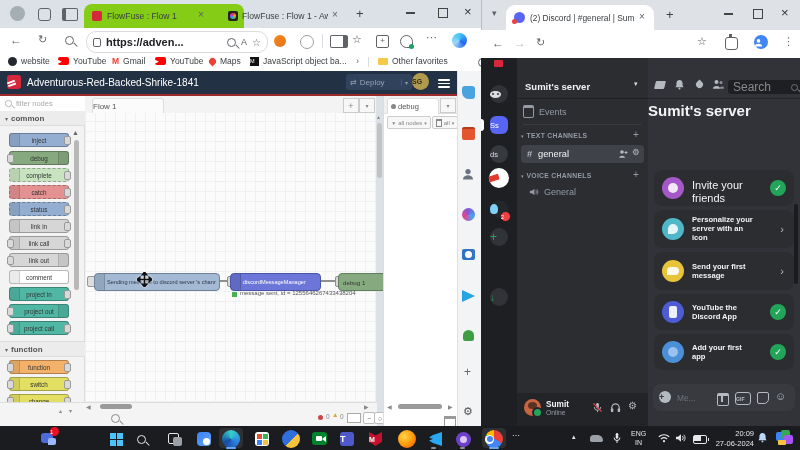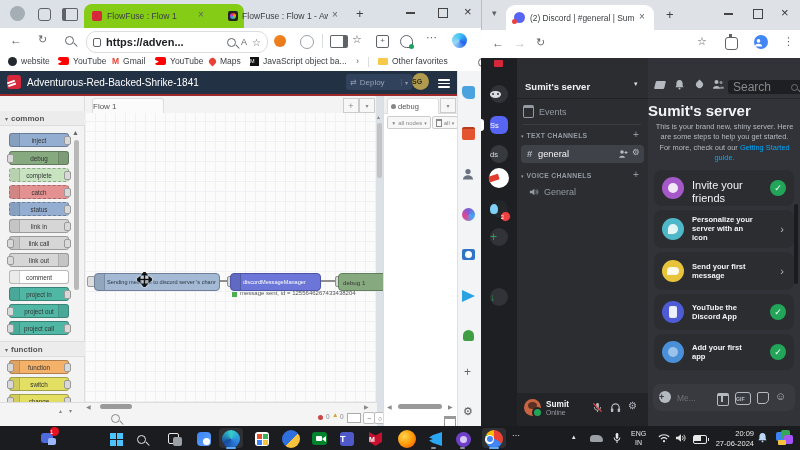--- a/index.html
+++ b/index.html
@@ -140,20 +140,24 @@
   <span class="s cc r" style="left:412px;top:73px;width:17px;height:17px;background:#b09a4e;color:#2b2b1d;font-size:7px;font-weight:bold">SG</span>
   <span class="s" style="left:438px;top:77px">
       <span class="bar"></span>
       <span class="bar"></span>
       <span class="bar"></span>
     </span>
   <div class="s" style="left:0;top:94px;width:457px;height:2px;background:#9c2a2a"></div>
 
   
   <div class="s" style="left:0;top:96px;width:84px;height:306px;background:#f3f3f3;border-right:1px solid #ddd">
+    <div class="s fl" style="left:0;top:0;width:84px;height:15px;background:#fff;border-bottom:1px solid #e2e2e2;padding:0 4px;gap:3px">
+      <span class="mag" style="color:#aaa;transform:scale(.8)"></span>
+      <span style="font-size:7.5px;color:#aaa">filter nodes</span>
+    </div>
     <div class="s fl" style="left:0;top:15px;width:84px;height:14px;background:#ececec;border-bottom:1px solid #ddd;padding:0 5px;gap:3px">
       <span style="font-size:6px;color:#666">▾</span>
       <span style="font-size:8px;font-weight:bold;color:#555">common</span>
     </div>
     <div class="pnode" style="top:37px;background:#93aed0">
         <span class="strip"></span>
         <span>inject</span>
         <span class="pp pr"></span>
       </div>
     <div class="pnode" style="top:55px;background:#87a980">
@@ -479,21 +483,20 @@
           <circle cx="9" cy="3.4" r="1.5" fill="#8b9097"></circle>
           <path d="M7.4 9.8a2.8 2.3 0 0 1 4.4-1.8V9.8Z" fill="#8b9097"></path>
         </svg>
       </span>
     <div class="s fl" style="left:247px;top:22px;width:66px;height:14px;background:#1e1f22;border-radius:3px;padding:0 5px;justify-content:space-between">
       <span style="font-size:12px;color:#87898c">Search</span>
       <span class="mag" style="color:#87898c;transform:scale(.75)"></span>
     </div>
 
     <span class="s cc" style="left:167px;top:43px;width:152px;height:18px;font-size:15px;font-weight:bold;color:#f2f3f5">Sumit's server</span>
-    <div class="s" style="left:174px;top:64px;width:139px;font-size:7.4px;line-height:1.4;color:#b5bac1;text-align:center"><span>This is your brand new, shiny server. Here are some steps to help you get started. For more, check out our</span> <span style="color:#00a8fc">Getting Started guide.</span></div>
 
     <div class="card" style="top:112px;height:36px;left:173px">
       <span class="cico" style="top:7px;background:#a559c9">
           <span class="s r" style="left:6px;top:6px;width:10px;height:10px;background:rgba(255,255,255,.85)"></span>
         </span>
       <span class="s" style="left:38px;top:9px;width:64px;font-size:11px;font-weight:normal;color:#f2f3f5;line-height:1.2">Invite your friends</span>
       <span class="chk" style="top:10px">✓</span>
     </div>
     <div class="card" style="top:152px;height:38px;left:173px">
       <span class="cico" style="top:8px;background:#4eb8c9">

